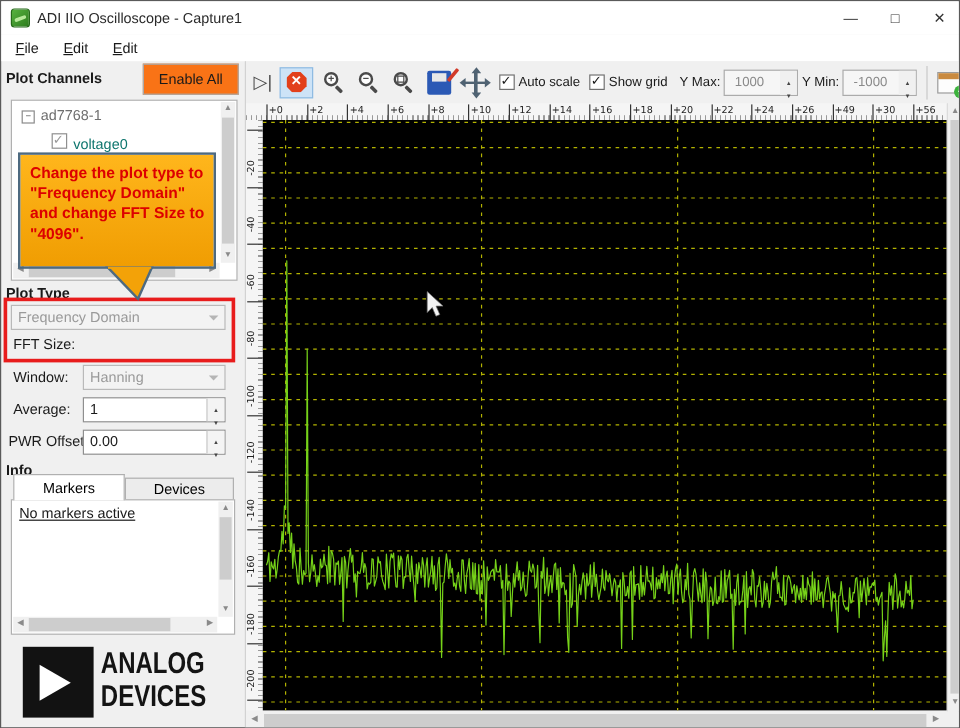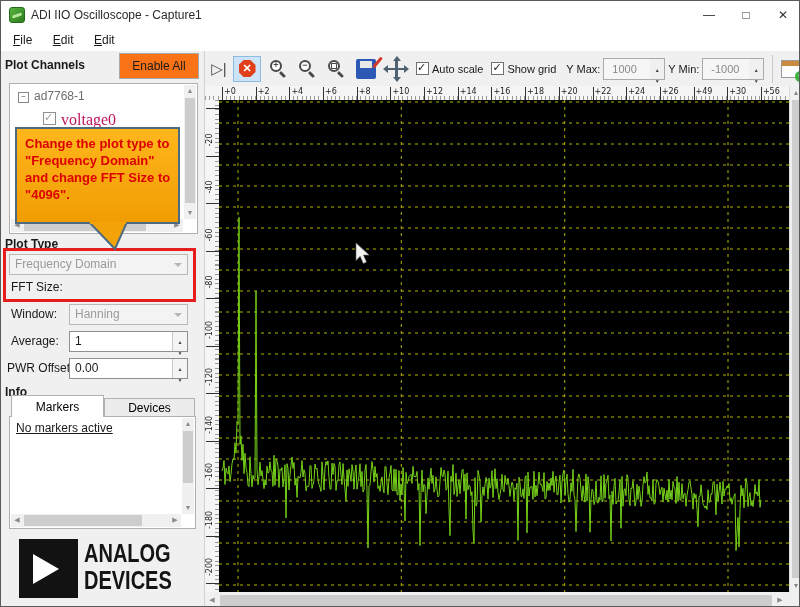--- a/index.html
+++ b/index.html
@@ -18,21 +18,21 @@
   .lbl{position:absolute;font-size:12px;color:#1a1a1a;}
   .bold{font-weight:bold;}
   .btn{position:absolute;background:#f97316;border:1px solid #a9a9a9;font-size:12px;color:#1a1a1a;text-align:center;box-sizing:border-box;}
   .treebox{position:absolute;left:8px;top:82px;width:189px;height:151px;background:#fff;border:1px solid #b0b0b0;box-sizing:border-box;}
   .expander{position:absolute;left:8px;top:8px;width:9px;height:9px;border:1px solid #8a8a8a;font-size:8px;line-height:7px;text-align:center;color:#555;background:#fff;}
   .treelabel{position:absolute;left:24px;top:5px;font-size:12px;color:#6e6e6e;}
   .cb{display:inline-block;width:13px;height:13px;background:#fff;border:1px solid #8f8f8f;box-sizing:border-box;position:relative;}
   .cb.checked::after{content:"✓";position:absolute;left:0px;top:-2px;font-size:11px;color:#1a1a1a;}
   .cb.checked.dim::after{color:#9a9a9a;}
   .chanrow{position:absolute;left:28px;top:27px;}
-  .chanrow span{font-size:16px;color:#be185d;vertical-align:2px;margin-left:5px;font-family:Liberation Serif, serif;}
+  .chanrow span{font-size:12px;color:#0f766e;vertical-align:2px;margin-left:5px;}
   
   .sb{position:absolute;background:#f0f0f0;}
   .sbthumb{position:absolute;background:#cdcdcd;}
   .sbarrow{position:absolute;font-size:7px;color:#8a8a8a;text-align:center;line-height:12px;width:12px;height:12px;}
   
   .callout{position:absolute;left:14px;top:126px;width:165px;height:97px;background:linear-gradient(180deg,#ffb61c,#f09d02);border:2px solid #4e6a80;box-sizing:border-box;padding:6px 6px 0 8px;font-size:13px;line-height:17px;font-weight:bold;color:#dd0000;z-index:5;}
   .callout-tail{position:absolute;left:80px;top:221px;z-index:6;}
   
   .combo{position:absolute;height:21px;background:#f3f3f3;border:1px solid #b9b9b9;box-sizing:border-box;font-size:12px;color:#9a9a9a;line-height:19px;padding-left:5px;}
   .combo .arrow{position:absolute;right:5px;top:8px;width:0;height:0;border-left:4px solid transparent;border-right:4px solid transparent;border-top:4px solid #b5b5b5;}

